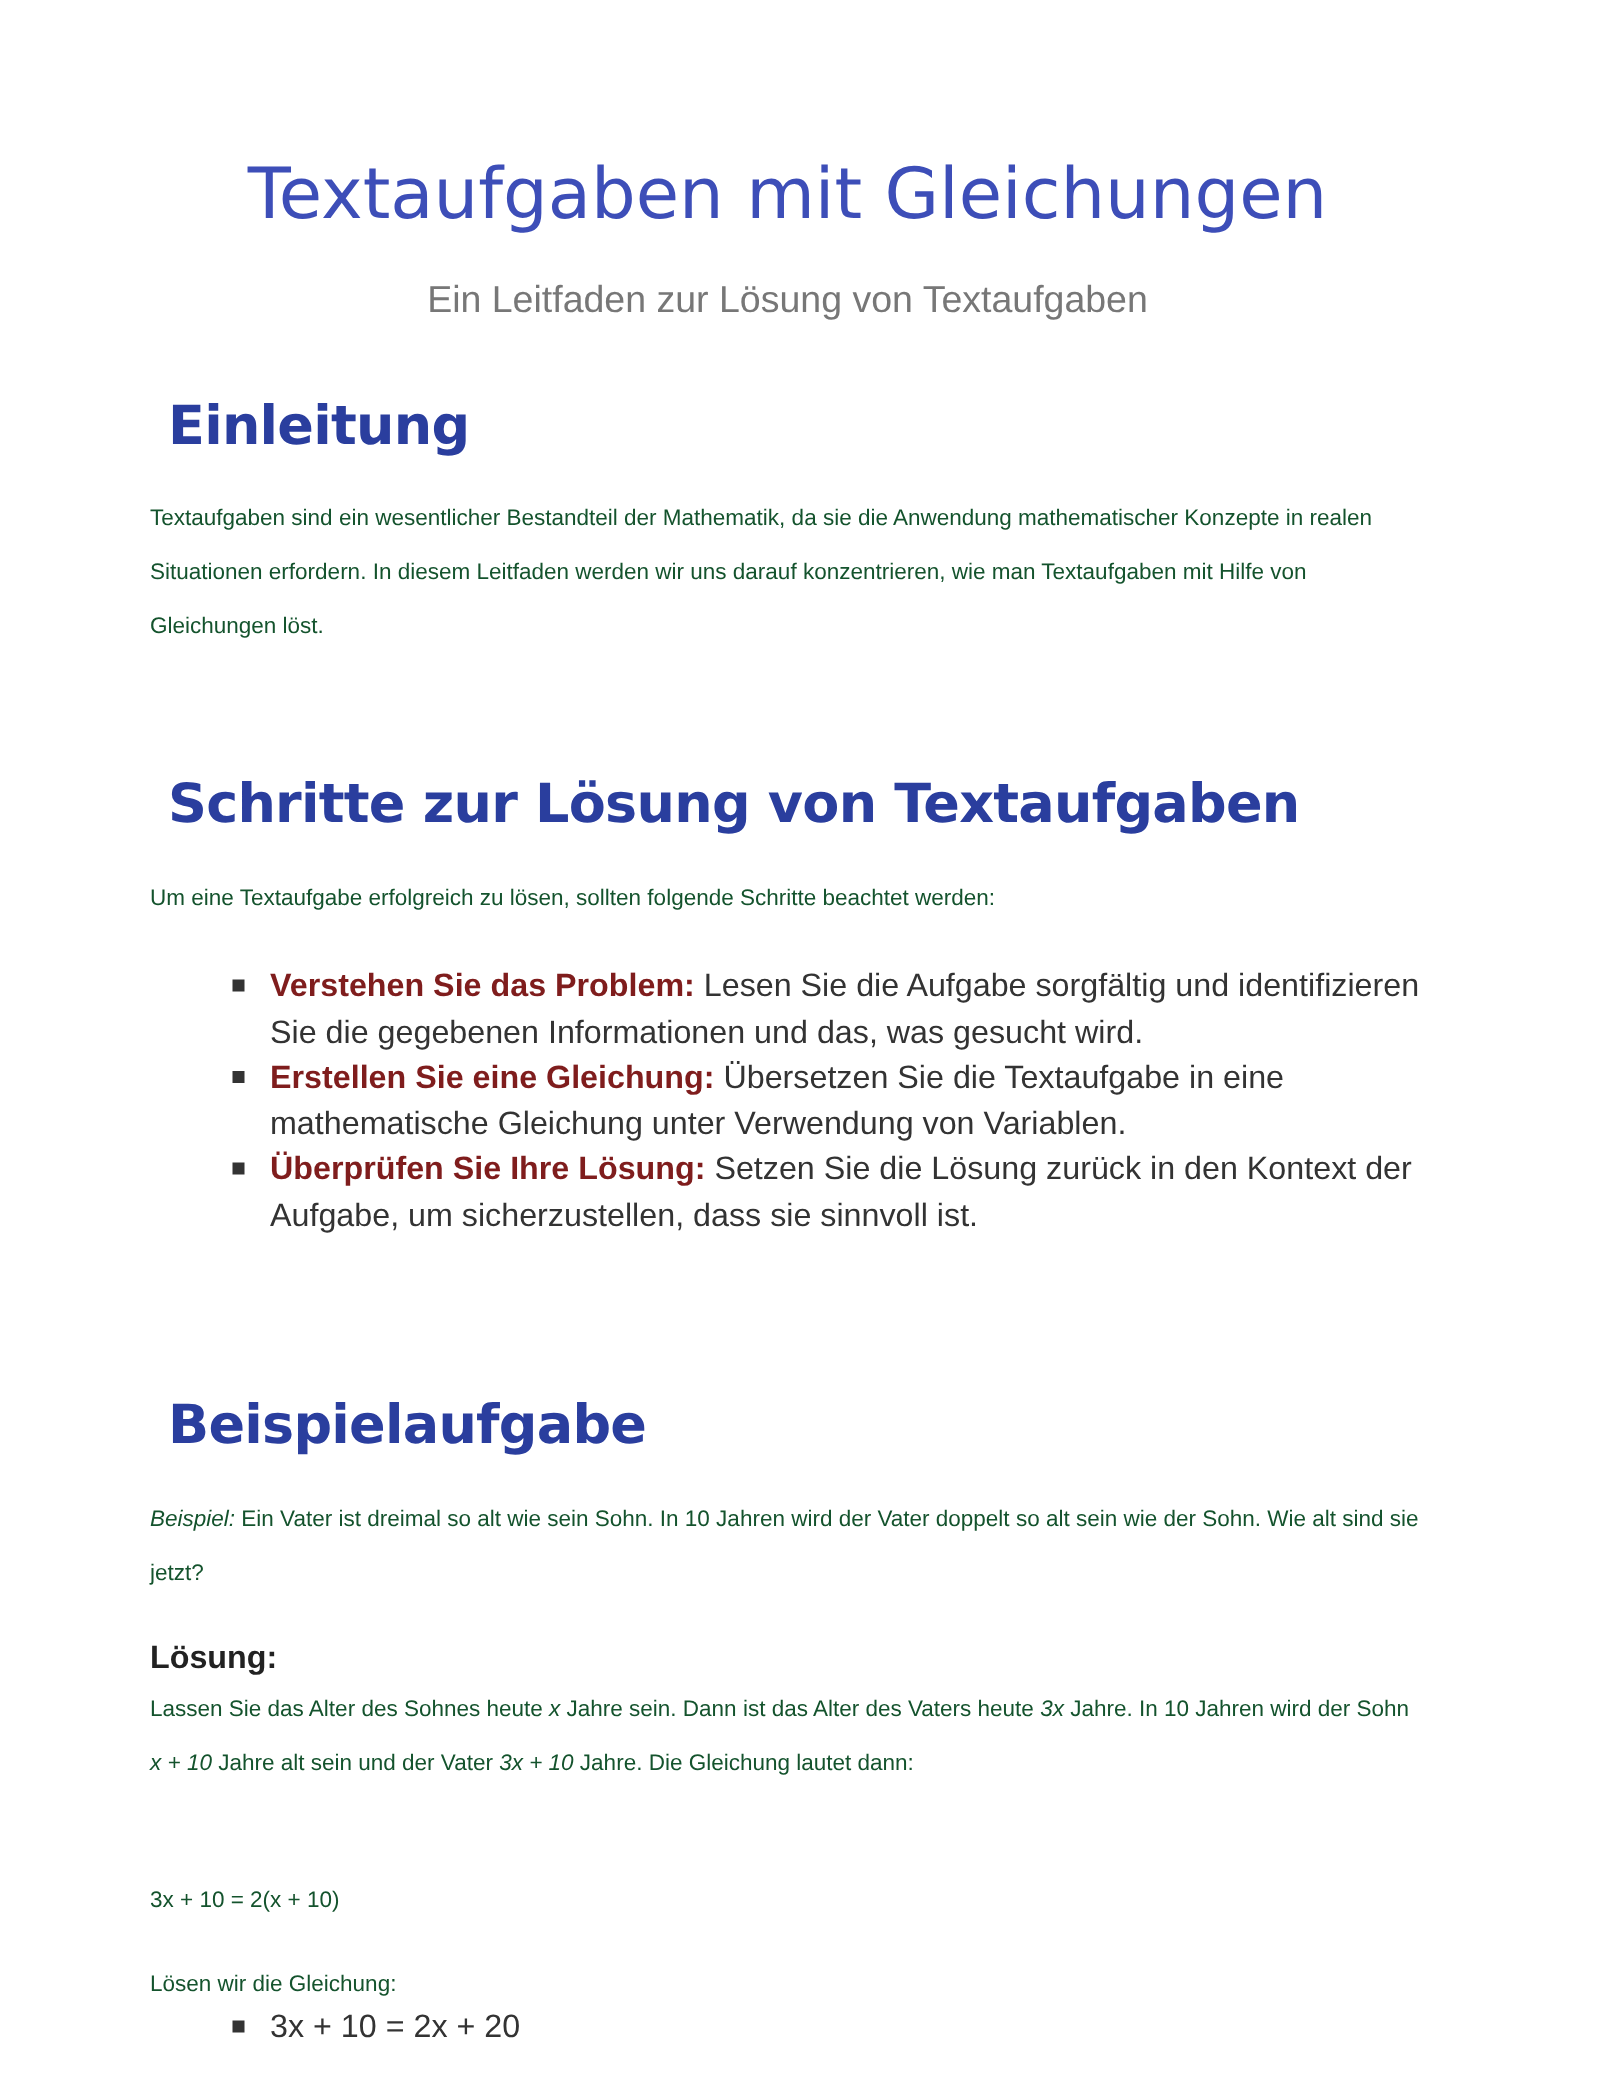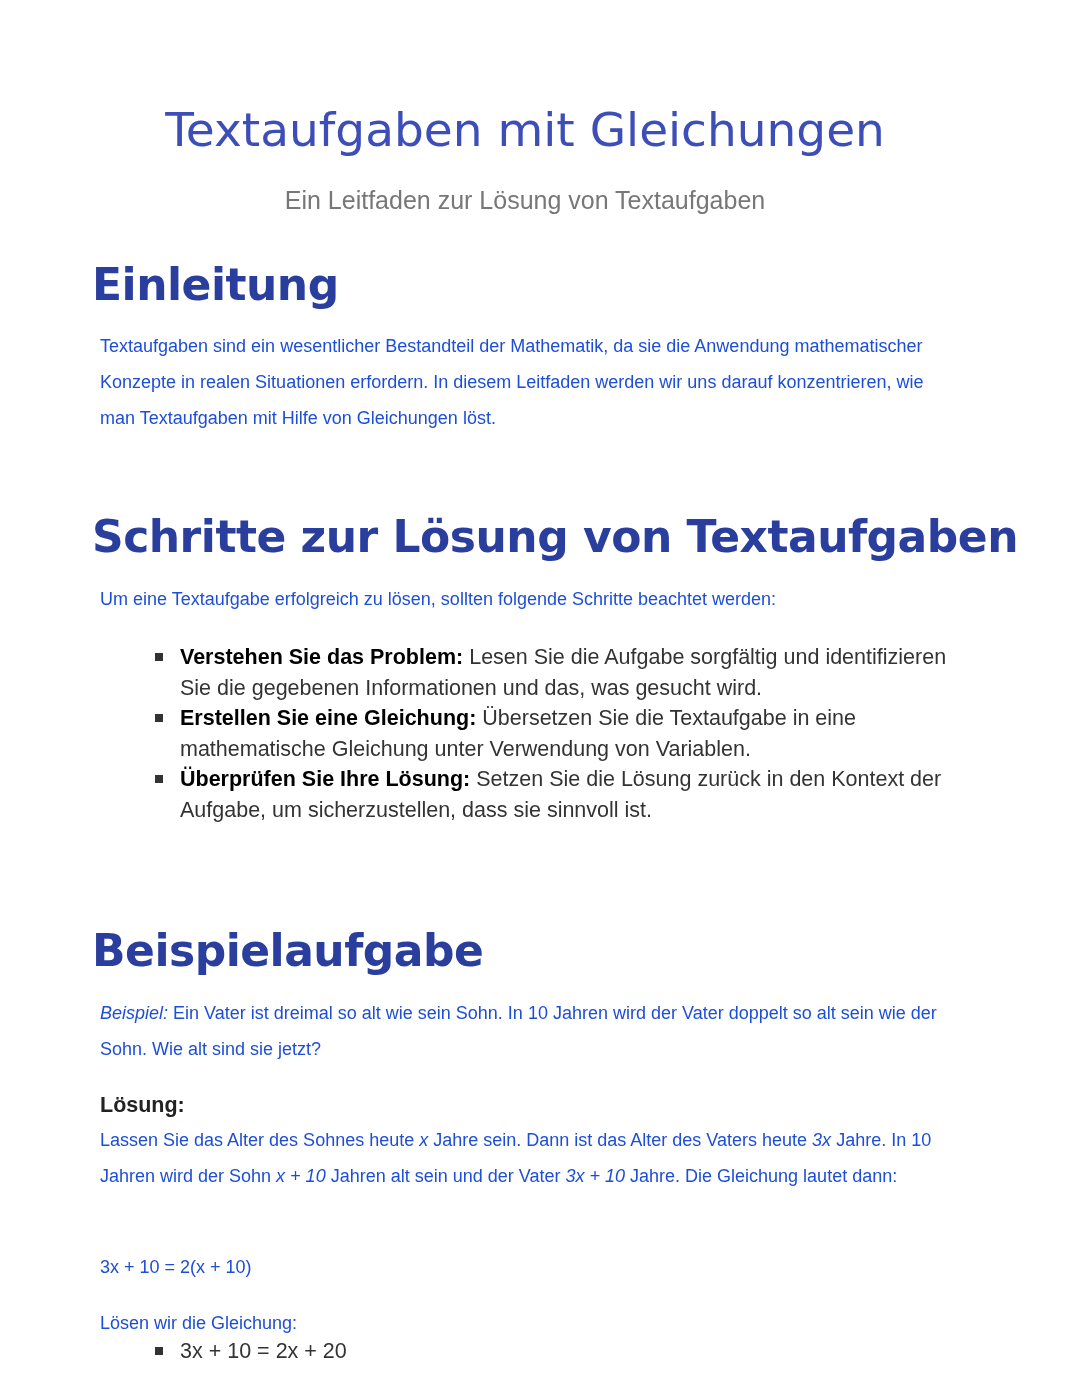--- a/index.html
+++ b/index.html
@@ -11,42 +11,42 @@
       position: absolute; left: 0; top: 100px; width: 1050px; text-align: center;
       font-family: "DejaVu Sans", sans-serif; font-size: 47px; font-weight: 500;
       color: #3d4eb8; letter-spacing: 0px; line-height: 60px;
     }
     .doc-subtitle {
       position: absolute; left: 0; top: 184px; width: 1050px; text-align: center;
       font-family: "Liberation Sans", sans-serif; font-size: 25px; color: #777777; line-height: 32px;
     }
 
     .h2 {
-      position: absolute; left: 92px;
-      font-family: "DejaVu Sans", sans-serif; font-weight: bold; font-size: 44px;
+      position: absolute; left: 112px;
+      font-family: "DejaVu Sans", sans-serif; font-weight: bold; font-size: 36px;
       color: #2a3e9e; line-height: 46px; letter-spacing: -0.5px;
     }
 
     .para {
       position: absolute; left: 100px; width: 850px;
-      font-family: "Liberation Sans", sans-serif; font-size: 18px; line-height: 36px; color: #1d4ed8;
+      font-family: "Liberation Sans", sans-serif; font-size: 15px; line-height: 36px; color: #14532d;
     }
 
     ul.steps {
       position: absolute; left: 100px; top: 642px; width: 850px; list-style: none;
     }
     ul.steps li {
       position: relative; padding-left: 80px;
       font-family: "Liberation Sans", sans-serif; font-size: 21.5px; line-height: 30.5px; color: #333333;
     }
     ul.steps li .bullet,
     ul.solve li .bullet {
       position: absolute; left: 55px; top: 11px; width: 8px; height: 8px; background: #333333;
     }
-    ul.steps li b { font-weight: bold; color: #000000; }
+    ul.steps li b { font-weight: bold; color: #7f1d1d; }
 
     .bold-label {
       position: absolute; left: 100px; top: 1090px;
       font-family: "Liberation Sans", sans-serif; font-weight: bold; font-size: 21.5px; color: #222222; line-height: 30px;
     }
 
     ul.solve {
       position: absolute; left: 100px; top: 1336px; width: 850px; list-style: none;
     }
     ul.solve li {
@@ -81,21 +81,21 @@
     <li>
       <span class="bullet"></span>
       <b>Überprüfen Sie Ihre Lösung:</b><span> Setzen Sie die Lösung zurück in den Kontext der Aufgabe, um sicherzustellen, dass sie sinnvoll ist.</span>
     </li>
   </ul>
 
   <h2 class="h2" style="top:928px;">Beispielaufgabe</h2>
   <p class="para" style="top:995px;"><i>Beispiel:</i><span> Ein Vater ist dreimal so alt wie sein Sohn. In 10 Jahren wird der Vater doppelt so alt sein wie der Sohn. Wie alt sind sie jetzt?</span></p>
 
   <div class="bold-label">Lösung:</div>
-  <p class="para" style="top:1122px;"><span>Lassen Sie das Alter des Sohnes heute </span><i>x</i><span> Jahre sein. Dann ist das Alter des Vaters heute </span><i>3x</i><span> Jahre. In 10 Jahren wird der Sohn </span><i>x + 10</i><span> Jahren alt sein und der Vater </span><i>3x + 10</i><span> Jahre. Die Gleichung lautet dann:</span></p>
+  <p class="para" style="top:1122px;"><span>Lassen Sie das Alter des Sohnes heute </span><i>x</i><span> Jahre sein. Dann ist das Alter des Vaters heute </span><i>3x</i><span> Jahre. In 10 Jahren wird der Sohn </span><i>x + 10</i><span> Jahre alt sein und der Vater </span><i>3x + 10</i><span> Jahre. Die Gleichung lautet dann:</span></p>
 
   <p class="para" style="top:1249px;">3x + 10 = 2(x + 10)</p>
   <p class="para" style="top:1305px;">Lösen wir die Gleichung:</p>
 
   <ul class="solve">
     <li>
       <span class="bullet"></span>
       <span>3x + 10 = 2x + 20</span>
     </li>
   </ul>

